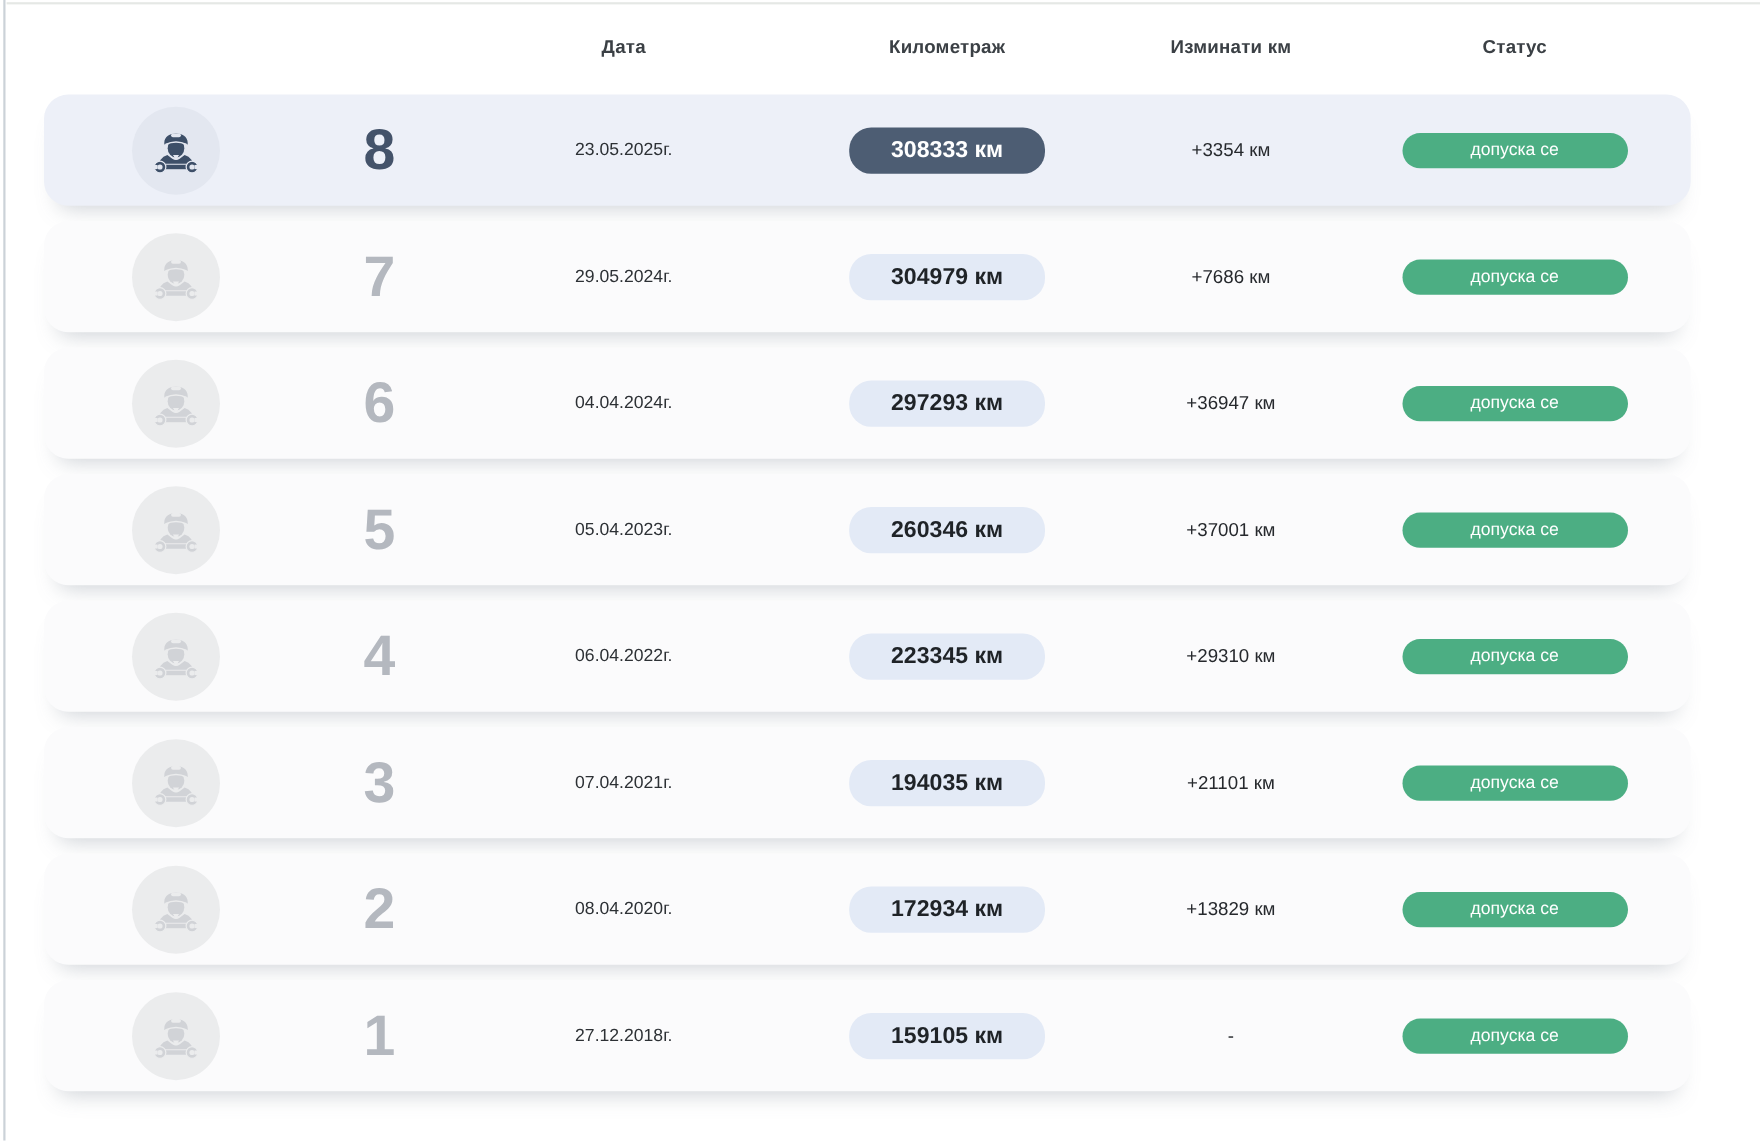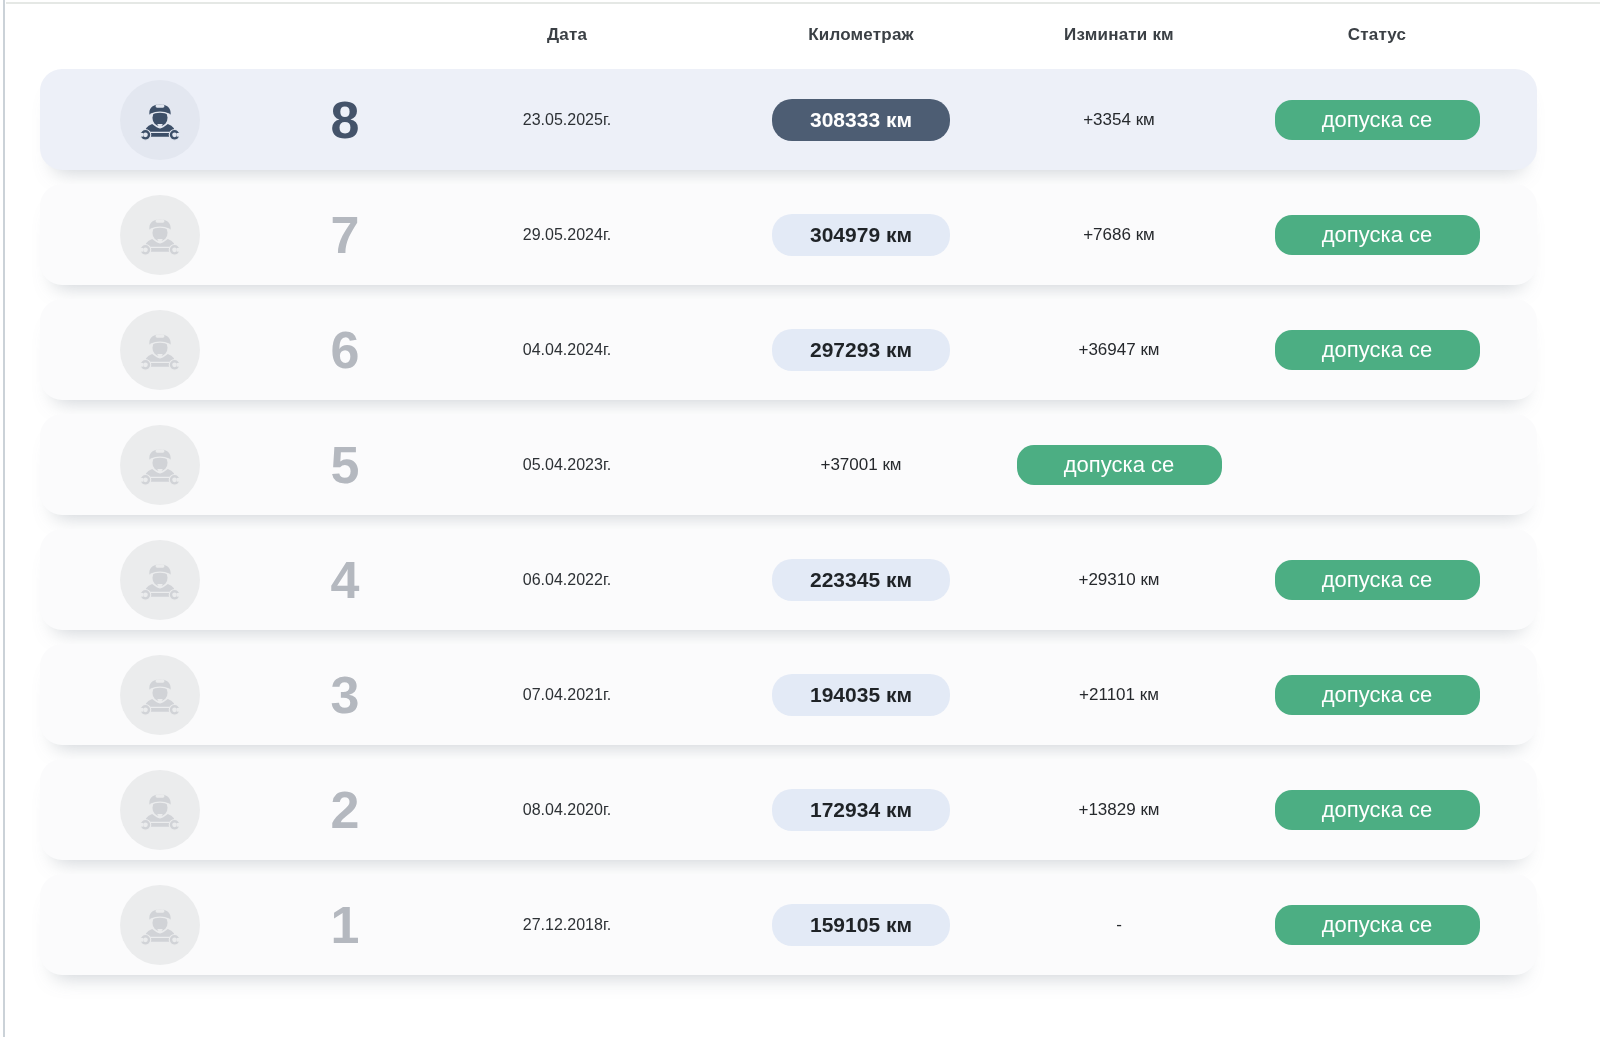--- a/index.html
+++ b/index.html
@@ -5,21 +5,21 @@
   html,body{margin:0;padding:0;}
   body{
     width:1600px;height:1037px;background:#ffffff;position:relative;overflow:hidden;
     font-family:"Liberation Sans","DejaVu Sans",sans-serif;
     -webkit-font-smoothing:antialiased;
   }
   .edge-top{position:absolute;top:2px;left:6px;right:0;height:2px;background:#e5e8e5;}
   .edge-left{position:absolute;top:0;left:3px;width:2px;height:100%;background:#cbd2d8;}
   .content{padding:0 63px 0 40px;}
   .grid{display:grid;grid-template-columns:240px 130px 314px 274px 242px 274px;align-items:center;}
-  .header-row{height:69px;}
+  .header-row{height:86px;}
   .header-cell{text-align:center;font-weight:bold;font-size:17px;color:#3b4045;letter-spacing:.2px;}
   .row{
     height:101px;border-radius:22px;margin-bottom:14px;
     background:var(--row_bg);
     box-shadow:0 16px 20px -14px rgba(110,120,135,.35);
   }
   .row.highlighted{background:var(--row_highlight);}
   .cell{text-align:center;}
   .avatar{
     width:80px;height:80px;border-radius:50%;margin:0 auto;
@@ -33,21 +33,21 @@
   .date{font-size:16px;color:#2d3135;}
   .badge-km{
     display:inline-block;min-width:178px;box-sizing:border-box;padding:9px 14px;
     border-radius:20px;background:var(--badge_light);color:#1f2327;
     font-weight:bold;font-size:21px;
   }
   .row.highlighted .badge-km{background:var(--accent_dark);color:#ffffff;}
   .traveled{font-size:17px;color:#26292d;}
   .badge-status{
     display:inline-block;min-width:205px;box-sizing:border-box;padding:7px 16px;
-    border-radius:17px;background:var(--green);color:#ffffff;font-size:22px;
+    border-radius:17px;background:var(--green);color:#ffffff;font-size:16px;
   }
 </style>
 </head>
 <body style="--accent_dark: #4d5d73; --badge_light: #e3eaf6; --green: #4cae83; --row_highlight: #edf0f8; --row_bg: #fbfbfc;">
 
 <div class="edge-top"></div>
 <div class="edge-left"></div>
 
 <div class="content">
   <div class="grid header-row">
@@ -189,20 +189,23 @@
           </g>
           <circle cx="24" cy="76.5" r="4.2" fill="var(--av-bg)" stroke="none"></circle>
           <circle cx="76" cy="76.5" r="4.2" fill="var(--av-bg)" stroke="none"></circle>
           <rect x="8" y="73.2" width="12" height="6.6" fill="var(--av-bg)"></rect>
           <rect x="80" y="73.2" width="12" height="6.6" fill="var(--av-bg)"></rect>
         </svg>
       </div>
     </div>
     <div class="cell num">5</div>
     <div class="cell date">05.04.2023г.</div>
+    <div class="cell">
+      <span class="badge-km">260346 км</span>
+    </div>
     <div class="cell traveled">+37001 км</div>
     <div class="cell">
       <span class="badge-status">допуска се</span>
     </div>
   </div>
       <div class="grid row">
     <div class="cell">
       <div class="avatar">
         <svg width="56" height="60" viewBox="0 0 100 100">
 

